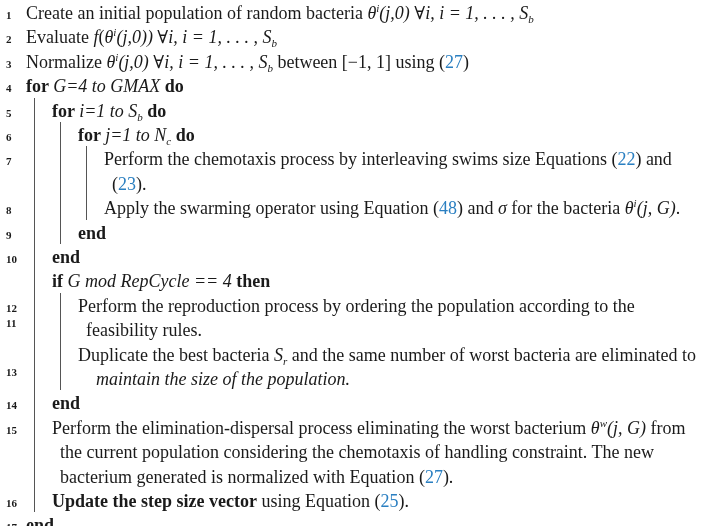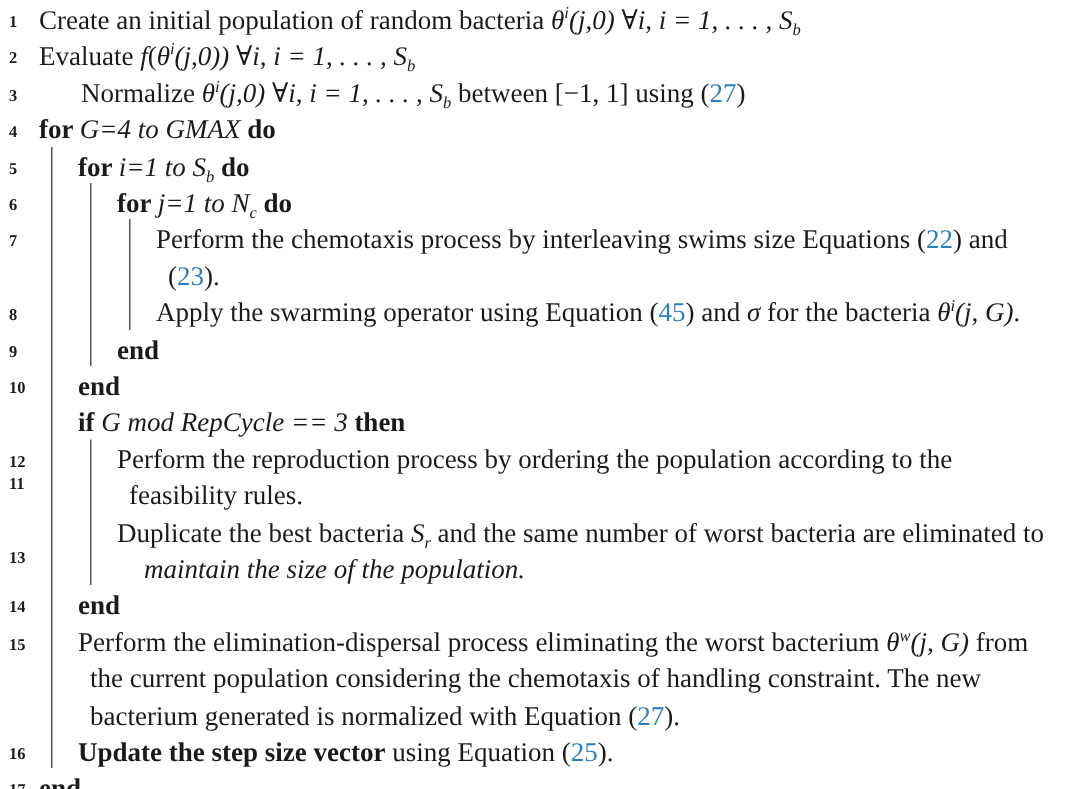--- a/index.html
+++ b/index.html
@@ -23,21 +23,21 @@
     <div class="line" style="top: 0px;">
       <span class="num" style="top: 2px;">1</span>
       <span class="txt" style="left: 26px;"><span>Create an initial population of random bacteria </span><span class="i">θ</span><sup class="i">i</sup><span class="i">(j,0) ∀i, i = 1, . . . , S</span><sub class="i">b</sub></span>
     </div>
     <div class="line" style="top: 24.4px;">
       <span class="num" style="top: 2px;">2</span>
       <span class="txt" style="left: 26px;"><span>Evaluate </span><span class="i">f</span><span>(</span><span class="i">θ</span><sup class="i">i</sup><span class="i">(j,0)) ∀i, i = 1, . . . , S</span><sub class="i">b</sub></span>
     </div>
     <div class="line" style="top: 48.8px;">
       <span class="num" style="top: 2px;">3</span>
-      <span class="txt" style="left: 26px; margin-left: 28px;"><span>Normalize </span><span class="i">θ</span><sup class="i">i</sup><span class="i">(j,0) ∀i, i = 1, . . . , S</span><sub class="i">b</sub><span> between [−1, 1] using (</span><span class="ref">27</span><span>)</span></span>
+      <span class="txt" style="left: 26px;"><span>Normalize </span><span class="i">θ</span><sup class="i">i</sup><span class="i">(j,0) ∀i, i = 1, . . . , S</span><sub class="i">b</sub><span> between [−1, 1] using (</span><span class="ref">27</span><span>)</span></span>
     </div>
     <div class="line" style="top: 73.2px;">
       <span class="num" style="top: 2px;">4</span>
       <span class="txt" style="left: 26px;"><span class="b">for </span><span class="i">G=4 to GMAX</span><span class="b"> do</span></span>
     </div>
     <div class="line" style="top: 97.6px;">
       <span class="num" style="top: 2px;">5</span>
       <span class="txt" style="left: 52px;"><span class="b">for </span><span class="i">i=1 to S</span><sub class="i">b</sub><span class="b"> do</span></span>
     </div>
     <div class="line" style="top: 122px;">
@@ -47,33 +47,33 @@
     <div class="line" style="top: 146.4px;">
       <span class="num" style="top: 2px;">7</span>
       <span class="txt" style="left: 104px;"><span>Perform the chemotaxis process by interleaving swims size Equations (</span><span class="ref">22</span><span>) and</span></span>
     </div>
     <div class="line" style="top: 170.8px;">
       <span class="num" style="top: 2px;"></span>
       <span class="txt" style="left: 112px;"><span>(</span><span class="ref">23</span><span>).</span></span>
     </div>
     <div class="line" style="top: 195.2px;">
       <span class="num" style="top: 2px;">8</span>
-      <span class="txt" style="left: 104px;"><span>Apply the swarming operator using Equation (</span><span class="ref">45</span><span>) and </span><span class="i">σ</span><span> for the bacteria </span><span class="i">θ</span><sup class="i">i</sup><span class="i">(j, G)</span><span>.</span></span>
+      <span class="txt" style="left: 104px;"><span>Apply the swarming operator using Equation (</span><span class="ref">48</span><span>) and </span><span class="i">σ</span><span> for the bacteria </span><span class="i">θ</span><sup class="i">i</sup><span class="i">(j, G)</span><span>.</span></span>
     </div>
     <div class="line" style="top: 219.6px;">
       <span class="num" style="top: 2px;">9</span>
       <span class="txt" style="left: 78px;"><span class="b">end</span></span>
     </div>
     <div class="line" style="top: 244px;">
       <span class="num" style="top: 2px;">10</span>
       <span class="txt" style="left: 52px;"><span class="b">end</span></span>
     </div>
     <div class="line" style="top: 268.4px;">
       <span class="num" style="top: 2px; margin-top: 40px;">11</span>
-      <span class="txt" style="left: 52px;"><span class="b">if </span><span class="i">G mod RepCycle == 3</span><span class="b"> then</span></span>
+      <span class="txt" style="left: 52px;"><span class="b">if </span><span class="i">G mod RepCycle == 4</span><span class="b"> then</span></span>
     </div>
     <div class="line" style="top: 292.8px;">
       <span class="num" style="top: 2px;">12</span>
       <span class="txt" style="left: 78px;"><span>Perform the reproduction process by ordering the population according to the</span></span>
     </div>
     <div class="line" style="top: 317.2px;">
       <span class="num" style="top: 2px;"></span>
       <span class="txt" style="left: 86px;"><span>feasibility rules.</span></span>
     </div>
     <div class="line" style="top: 341.6px;">

